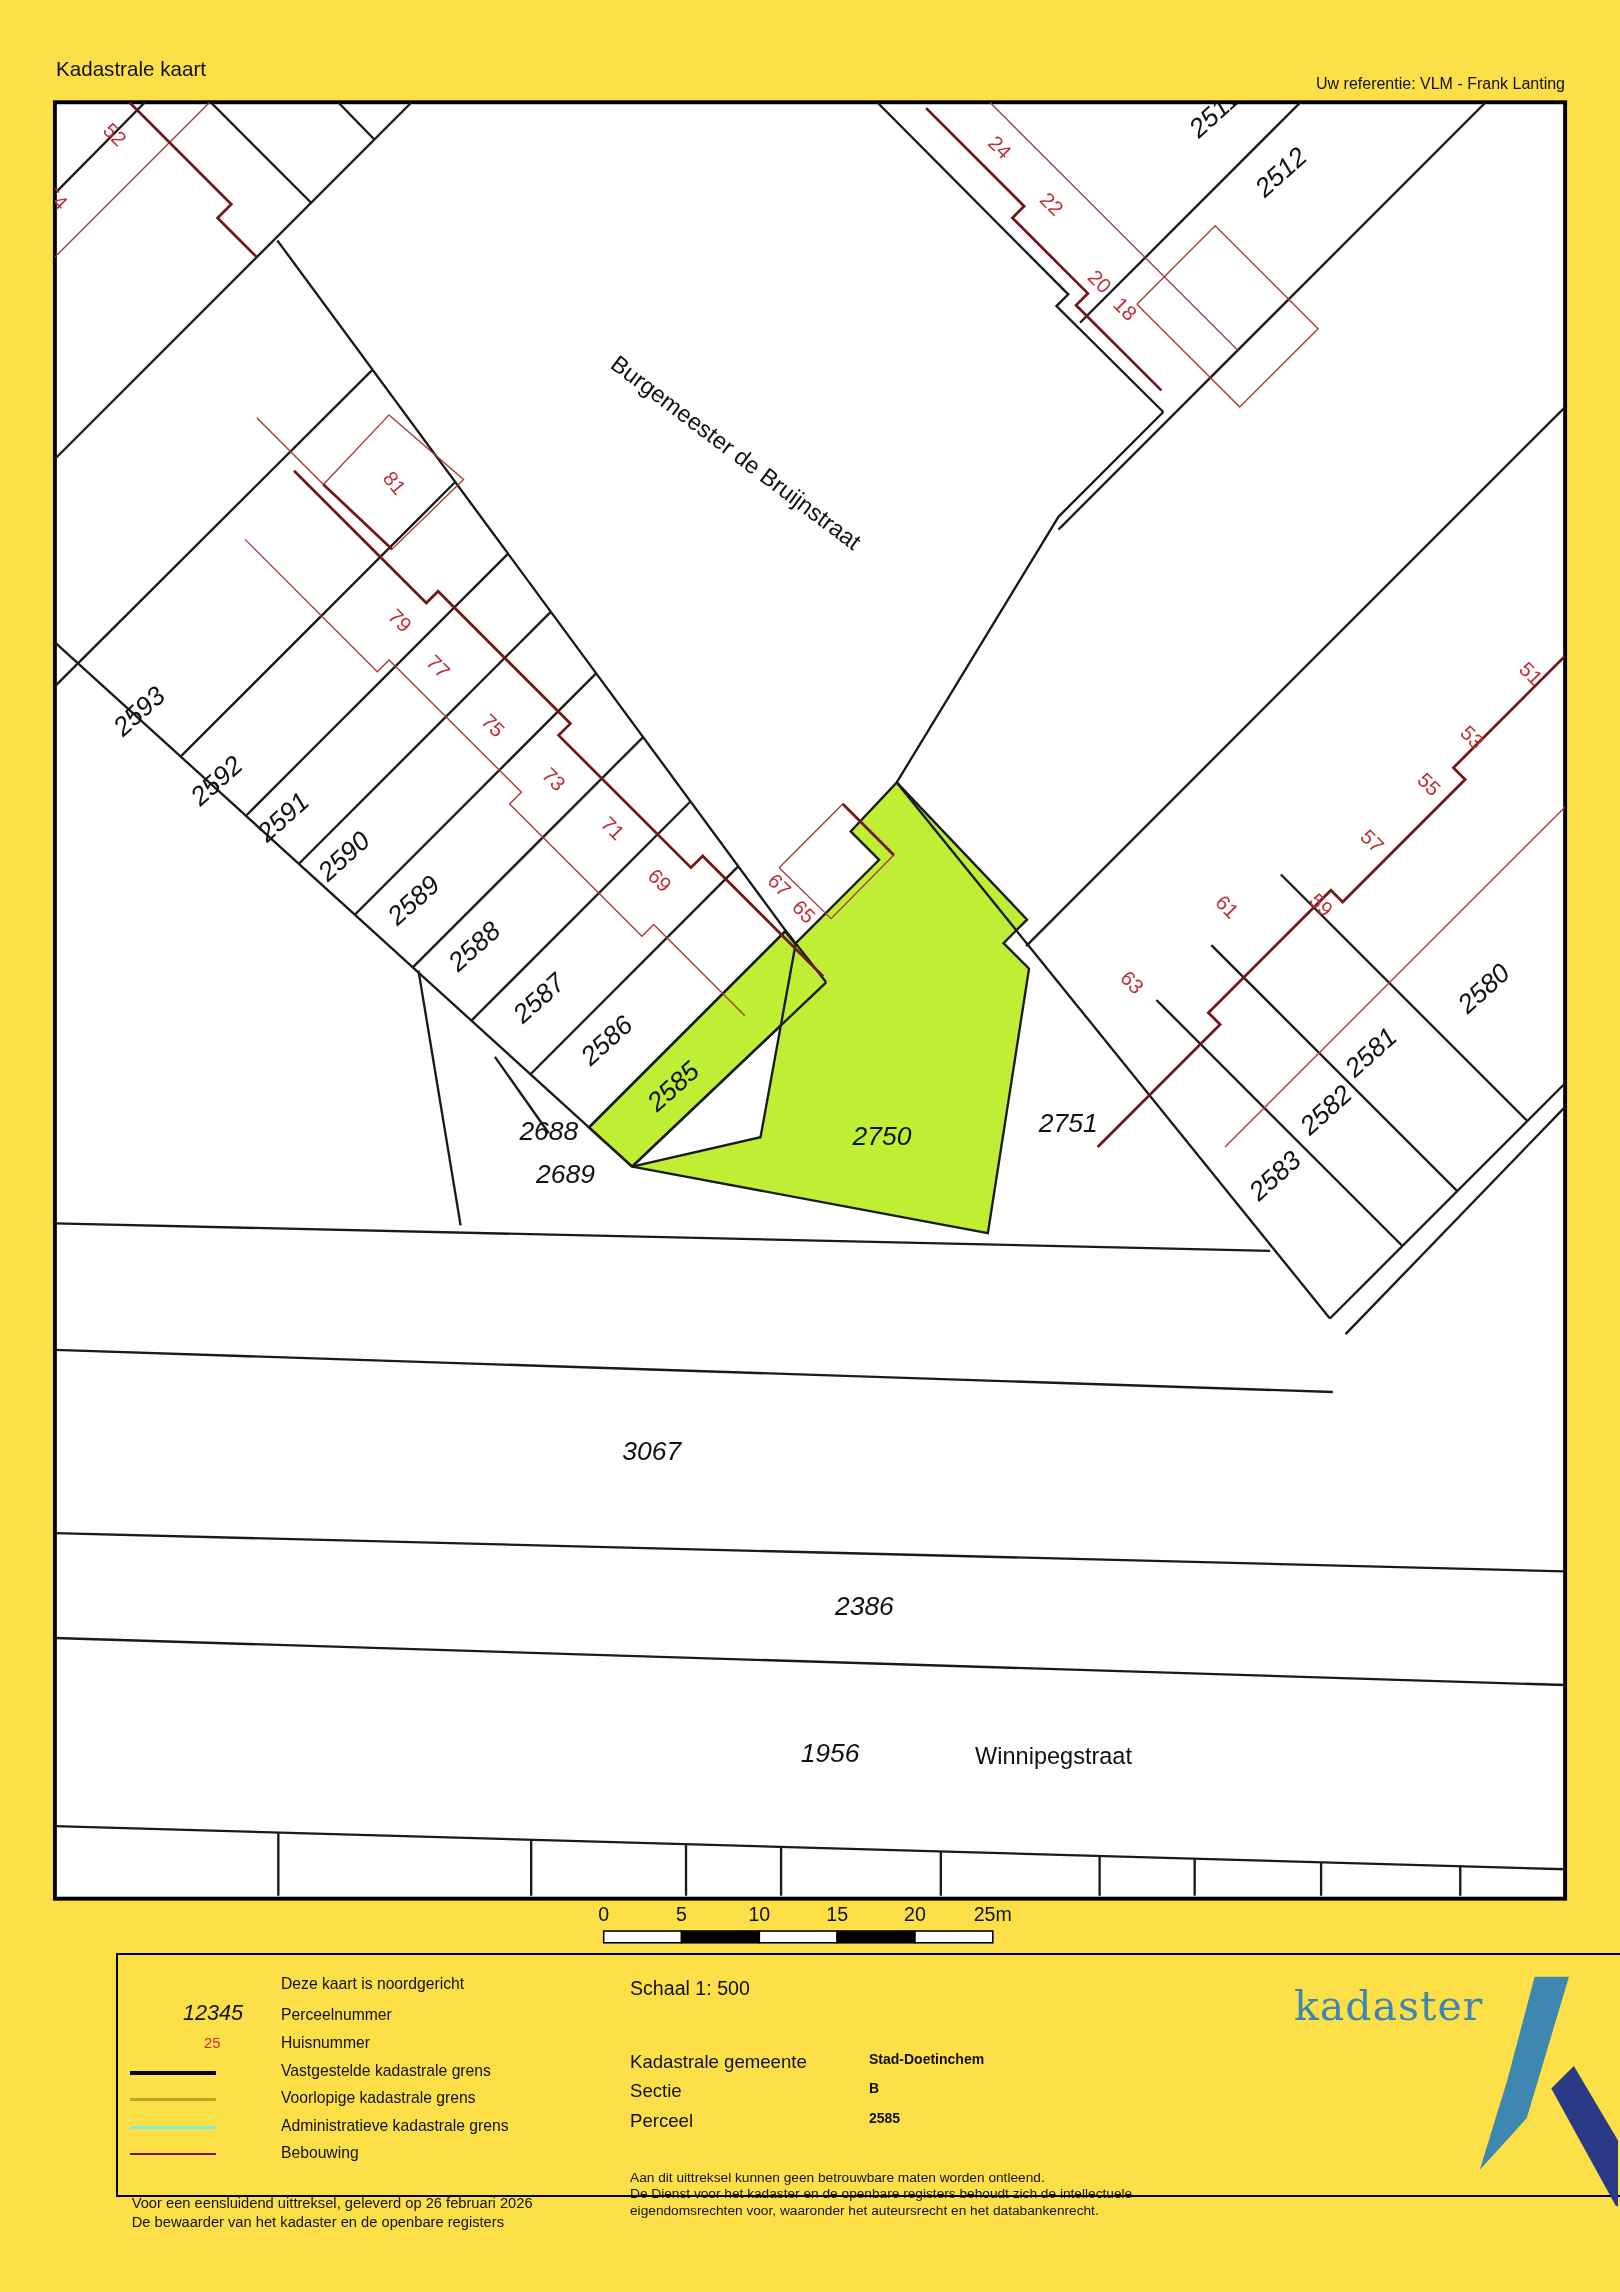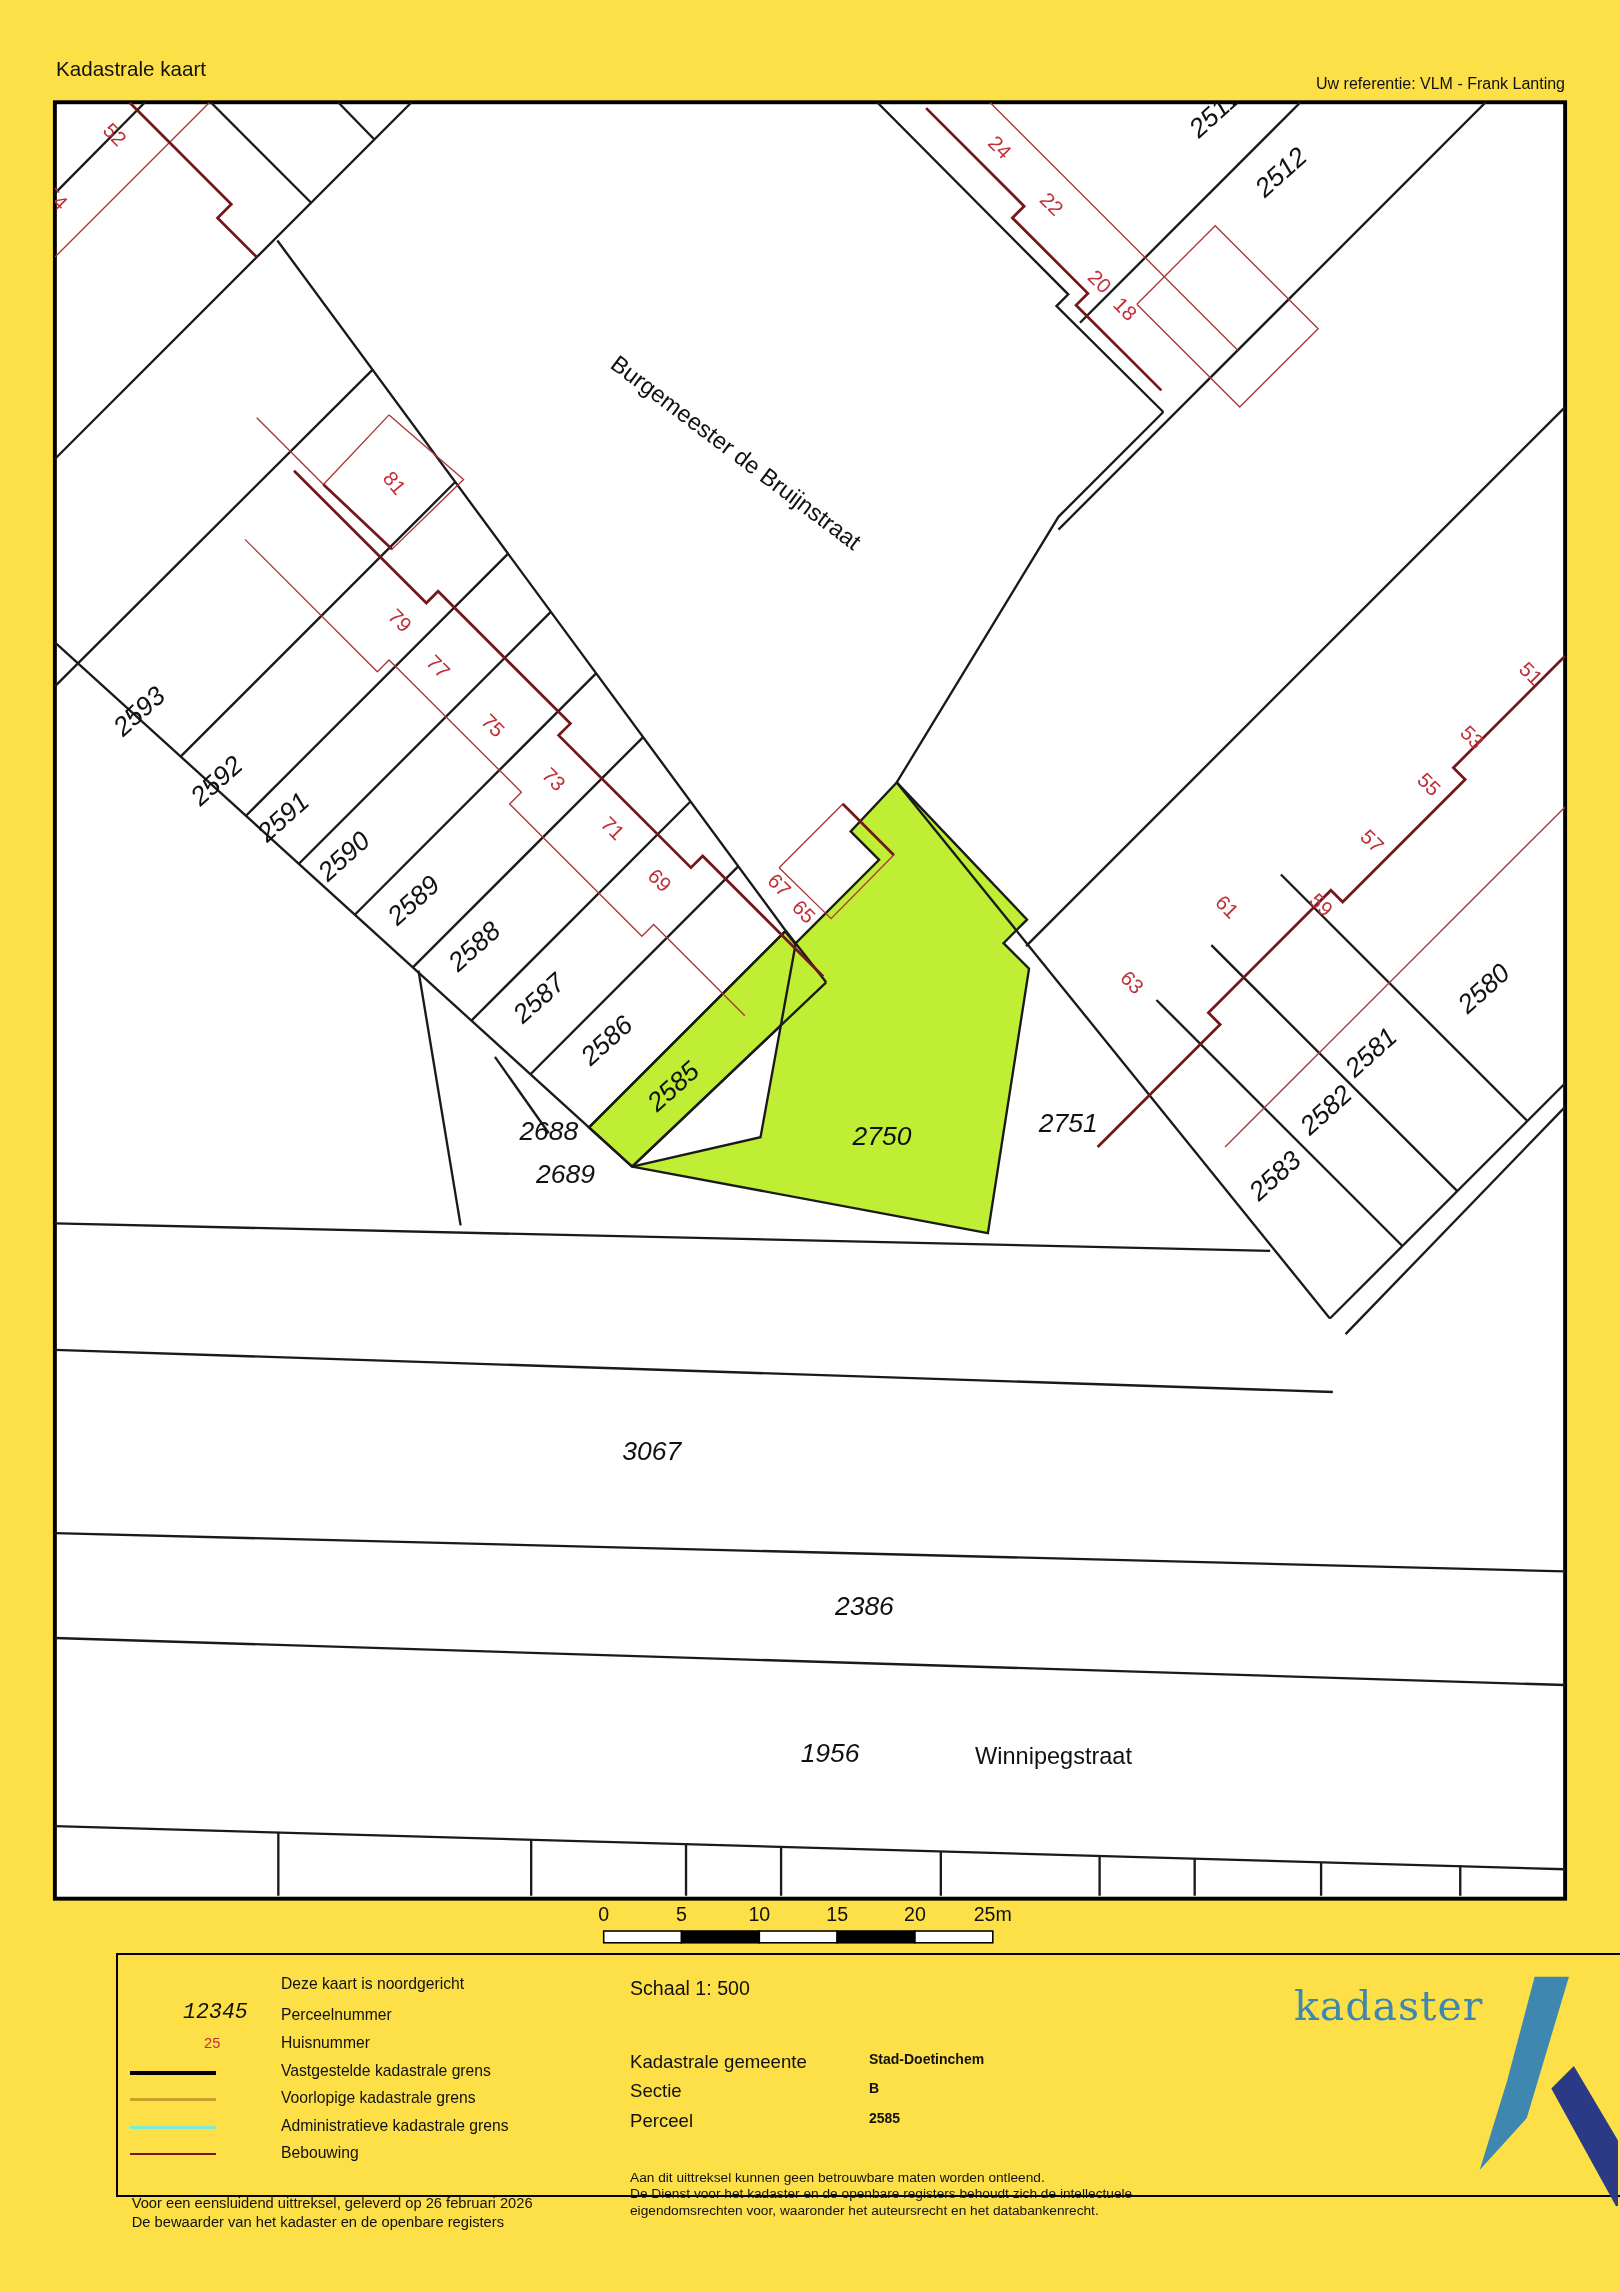--- a/index.html
+++ b/index.html
@@ -7,21 +7,21 @@
         font-family:"Liberation Sans", sans-serif;overflow:hidden;}
   #hdr-left{position:absolute;left:56px;top:57px;font-size:20.6px;color:#111;}
   #hdr-right{position:absolute;right:55px;top:48px;font-size:16px;color:#111;margin-top:27px;}
   #map-svg{position:absolute;left:0;top:0;}
   
   #footer{position:absolute;left:70px;top:1953px;width:1511px;height:244px;
           border:2.9px solid #000;box-sizing:border-box;margin-left:46px;}
   .leg-text{position:absolute;left:163px;font-size:15.7px;color:#111;white-space:nowrap;}
   .leg-sym{position:absolute;white-space:nowrap;}
   .leg-line{position:absolute;left:11.8px;width:86px;height:0;}
-  #perceelnr-sym{font-style:italic;font-size:21.6px;color:#111;font-family:Liberation Mono, monospace;}
+  #perceelnr-sym{font-style:italic;font-size:21.6px;color:#111;}
   #huisnr-sym{font-size:14.7px;}
   .foot-note{position:absolute;left:13.7px;font-size:14.7px;color:#111;white-space:nowrap;}
   .mid{position:absolute;white-space:nowrap;color:#111;}
   #schaal{left:512px;top:21.6px;font-size:19.6px;}
   .kv-key{left:512px;font-size:18.6px;}
   .kv-val{left:751px;font-size:14px;font-weight:bold;}
   .disc{left:512px;font-size:13.7px;}
   #logo-text{position:absolute;left:1176px;top:27.4px;font-size:41px;
              font-family:"DejaVu Serif", serif; letter-spacing:1px;}
   #logo-svg{position:absolute;left:1294px;top:9.8px;}

